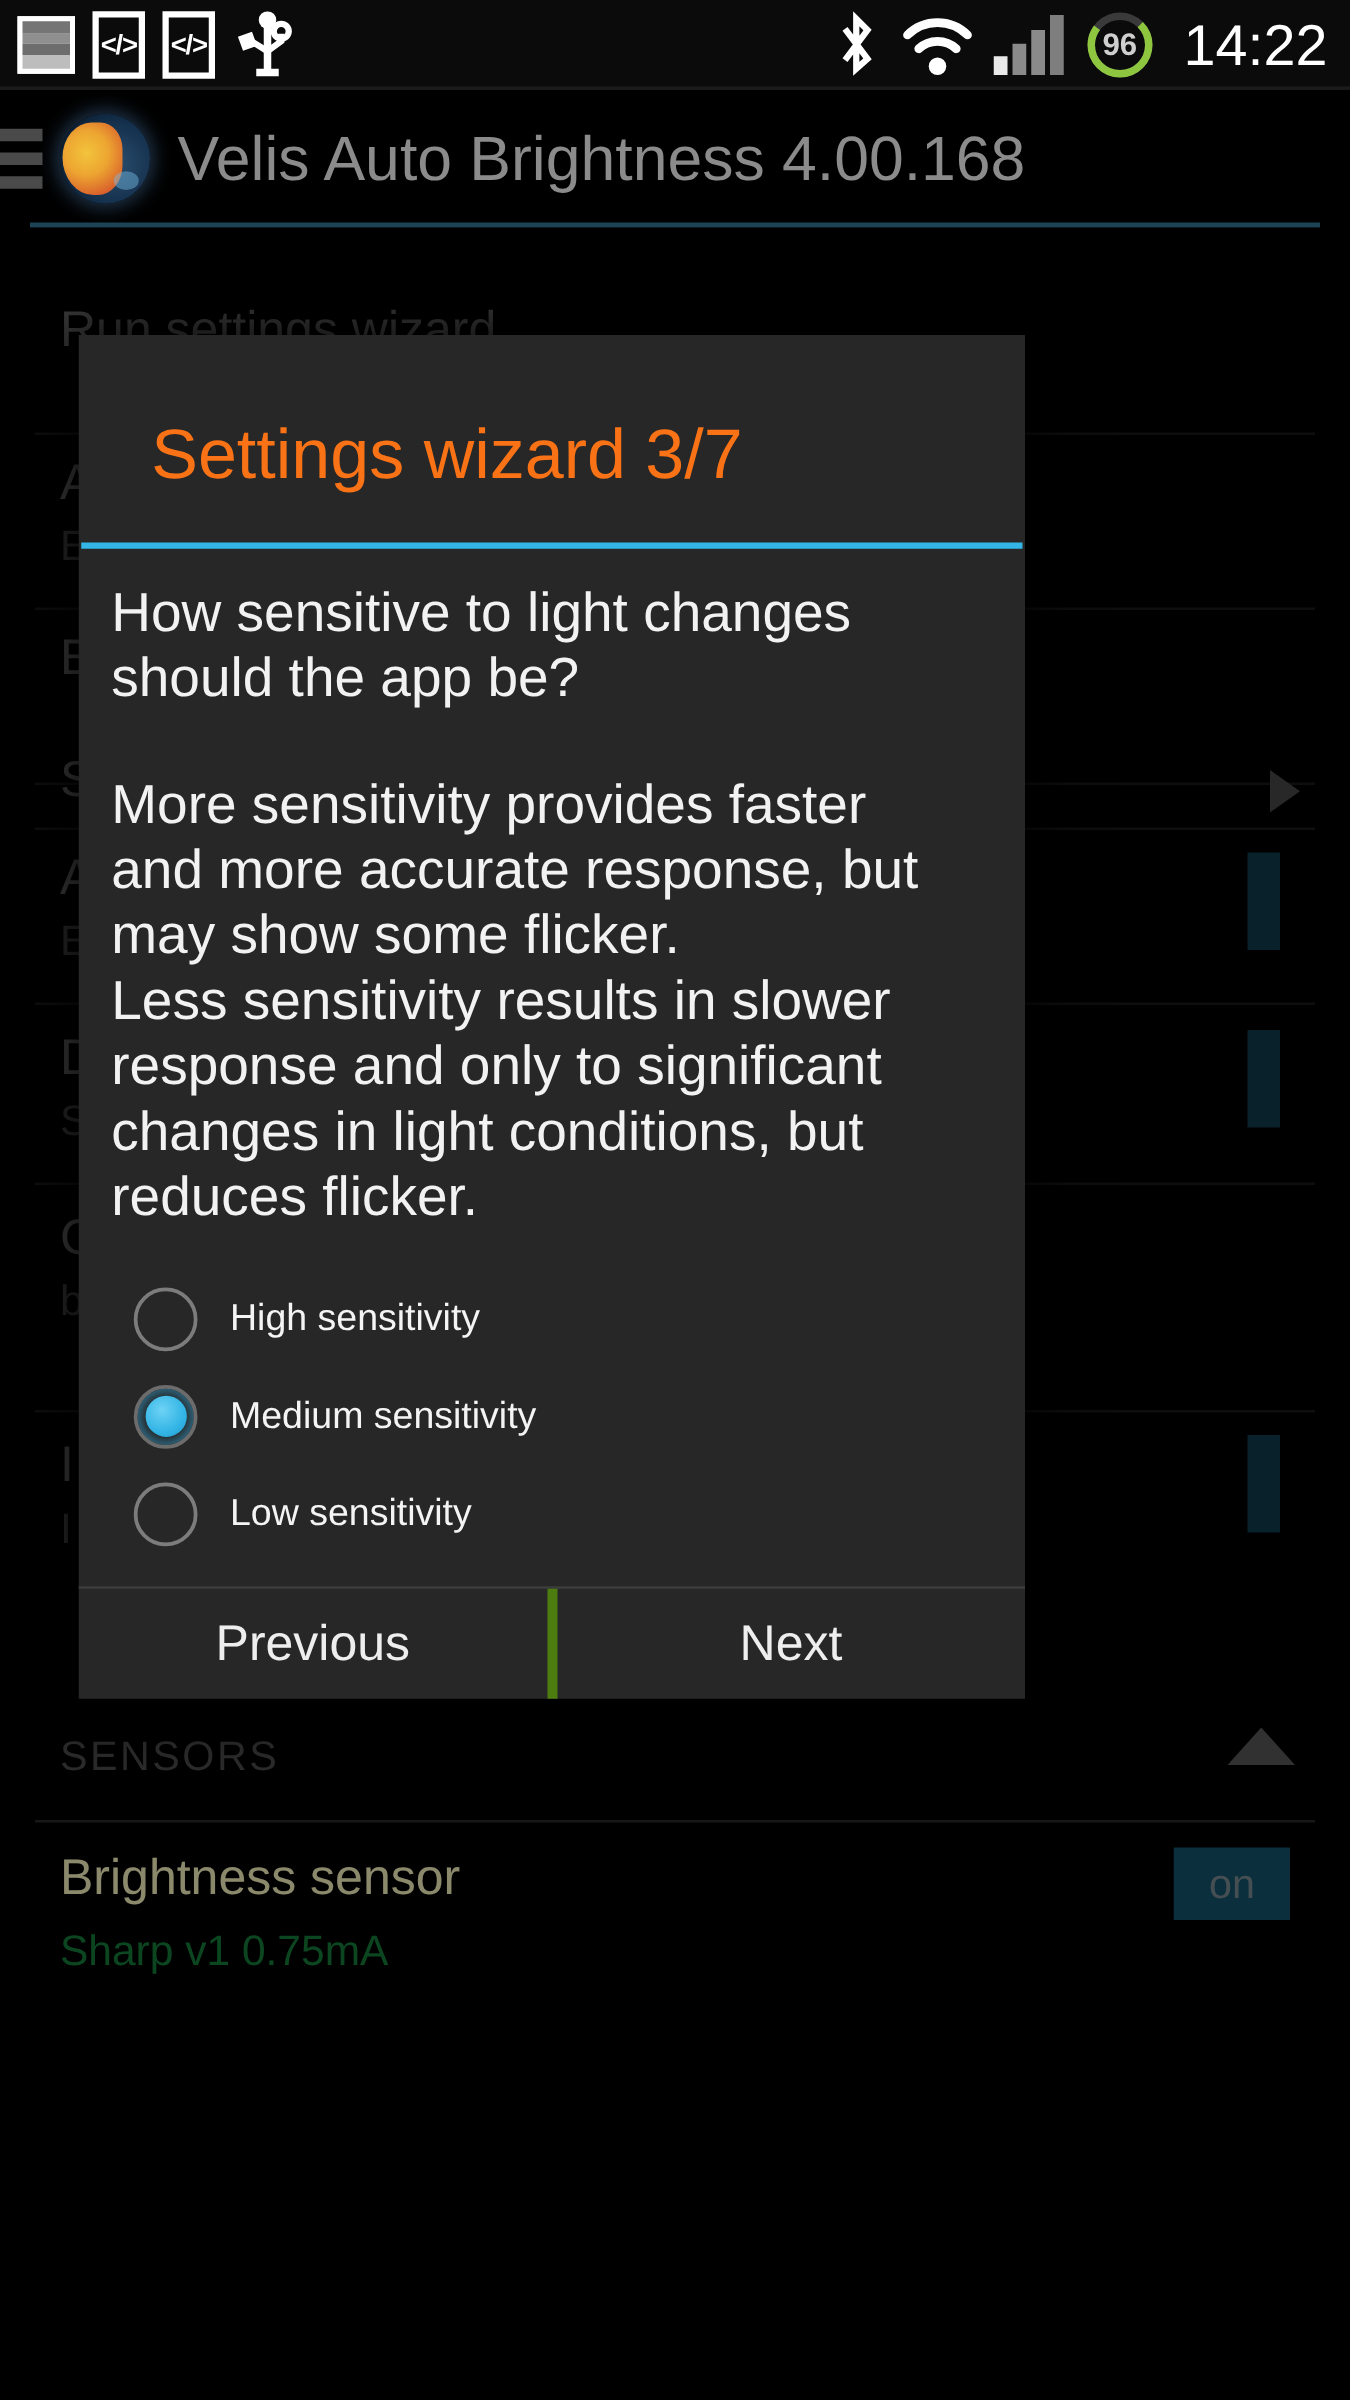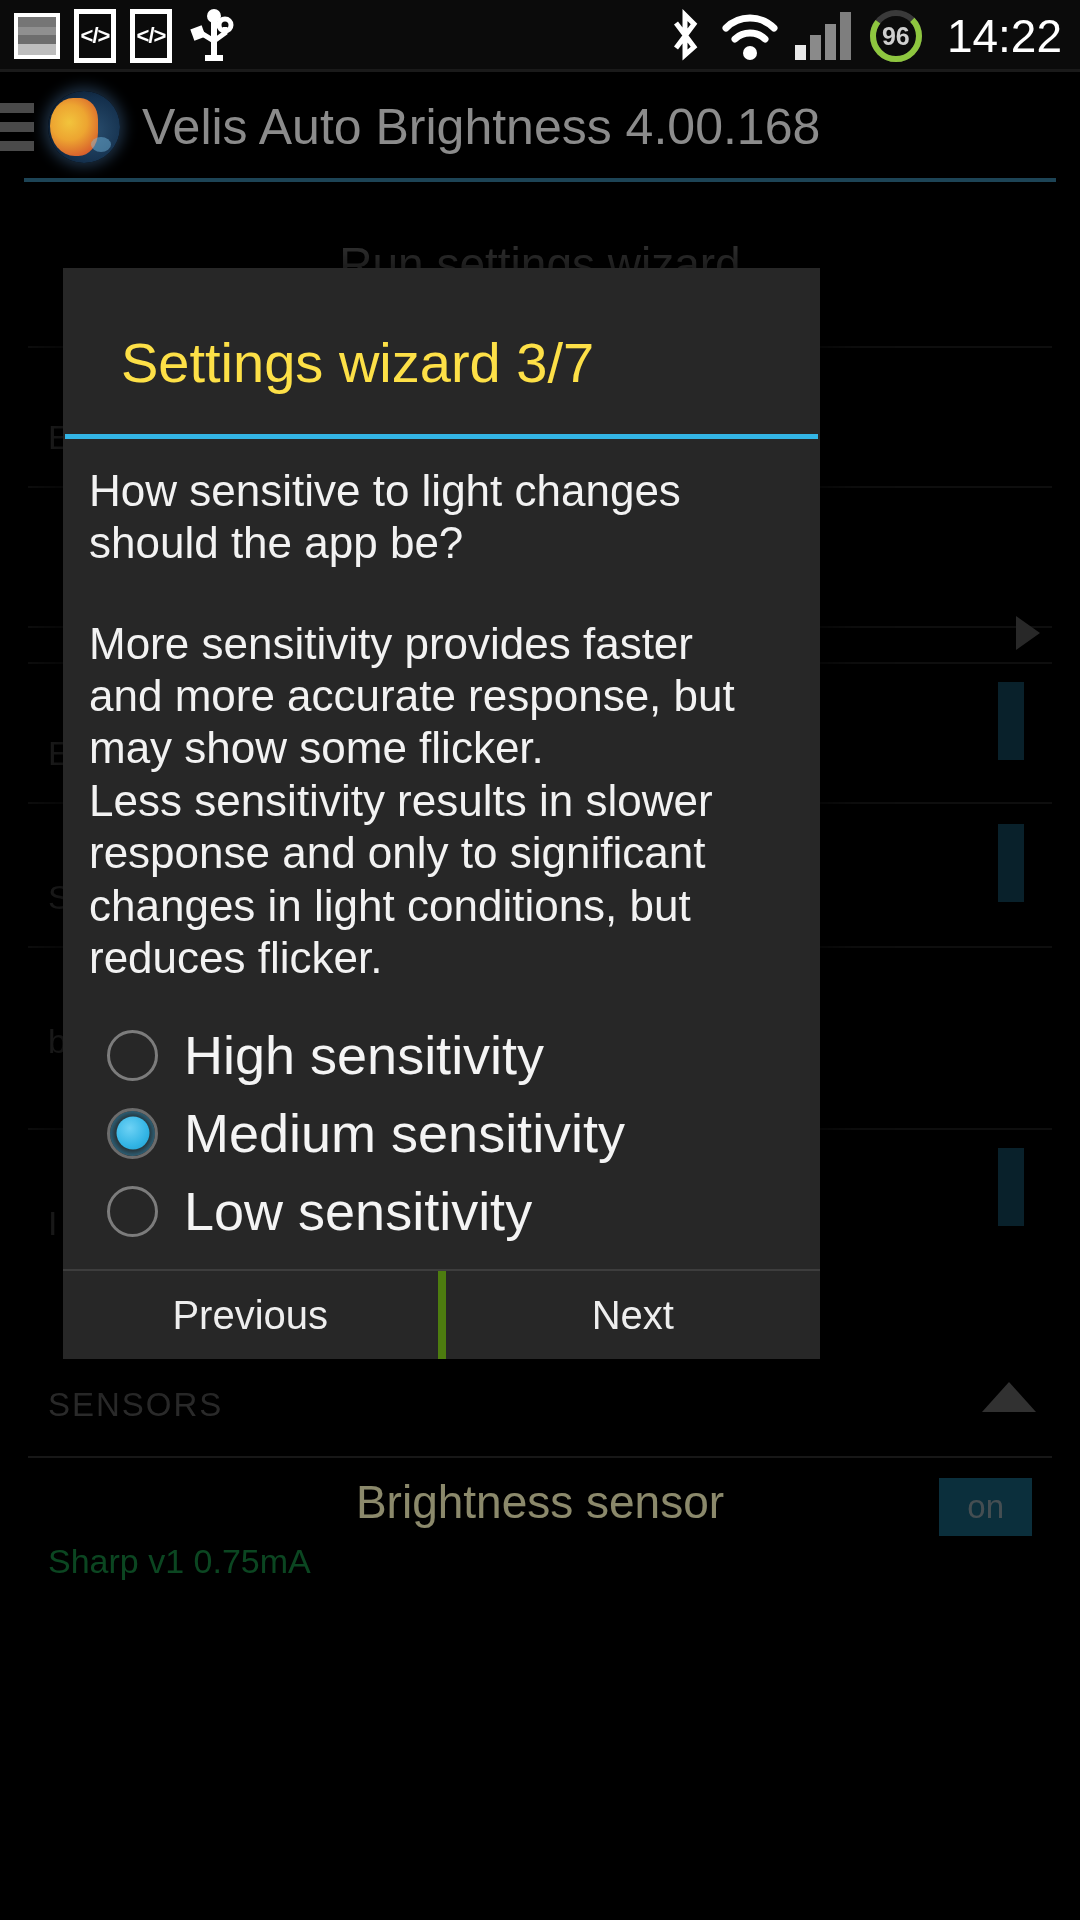--- a/index.html
+++ b/index.html
@@ -82,21 +82,21 @@
 
   #ab-underline {
     position:absolute; left:24px; top:178px; width:1032px; height:4px;
     background:#1d4456;
   }
 
   
   #bglist { position:absolute; left:0; top:196px; width:1080px; height:1724px; }
   .bg-row { position:absolute; left:0; width:1080px; padding:0 48px; }
   .bg-div { position:absolute; left:28px; width:1024px; height:2px; background:#1b1b1b; }
-  .bg-title { color:#6f6f6f; font-size:46px; line-height:56px; white-space:nowrap;text-align:center; }
+  .bg-title { color:#6f6f6f; font-size:40px; line-height:56px; white-space:nowrap; }
   .bg-sub   { color:#4b4b4b; font-size:34px; line-height:46px; white-space:nowrap; }
   .bg-header{ color:#4f4f4f; font-size:33px; letter-spacing:2px; }
   .bg-chip {
     position:absolute; right:48px; padding:10px 28px;
     background:#14566e; color:#7f8f96; font-size:33px;
   }
   .bg-chevron-up {
     position:absolute; right:44px; width:0; height:0;
     border-left:27px solid transparent; border-right:27px solid transparent;
     border-bottom:30px solid #5a5a5a;
@@ -113,21 +113,21 @@
   
   #scrim { position:absolute; left:0; top:182px; width:1080px; height:1738px; background:rgba(0,0,0,.45); }
 
   
   #dialog {
     position:absolute; left:63px; top:268px; width:757px; height:1091px;
     background:#272727;
     box-shadow:0 0 42px 12px rgba(0,0,0,.75);
   }
   #dlg-title {
-    color:#fde047; font-size:56px; padding:62px 0 0 58px; height:166px;
+    color:#f97316; font-size:56px; padding:62px 0 0 58px; height:166px;
   }
   #dlg-rule { height:5px; background:#33b5e5; margin:0 2px; }
   #dlg-body {
     padding:26px 50px 0 26px;
     color:#f2f2f2; font-size:44px; line-height:1.19;
   }
   #dlg-body p { margin:0; }
   #dlg-body .gap { height:48px; }
 
   #dlg-options { padding:32px 0 0 44px; }
@@ -140,21 +140,21 @@
   }
   .radio.on {
     border-color:#6c6c6c;
     box-shadow:inset 0 0 7px 3px rgba(50,160,210,.55);
   }
   .radio.on::after{
     content:""; position:absolute; left:50%; top:50%; transform:translate(-50%,-50%);
     width:33px; height:33px; border-radius:50%;
     background:radial-gradient(circle at 40% 35%, #6ed2f5 0%, #33b5e5 60%, #1e9ccc 100%);
   }
-  .opt-label { color:#f4f4f4; font-size:54px; white-space:nowrap; }
+  .opt-label { color:#f4f4f4; font-size:30px; white-space:nowrap; }
 
   #dlg-btnbar {
     position:absolute; left:0; bottom:0; width:757px; height:90px;
     border-top:2px solid #3d3d3d; display:flex;
   }
   .dlg-btn {
     flex:1; display:flex; align-items:center; justify-content:center;
     color:#eee; font-size:40px;
   }
   .dlg-btn.sep { border-left:8px solid #4d7c0f; }

